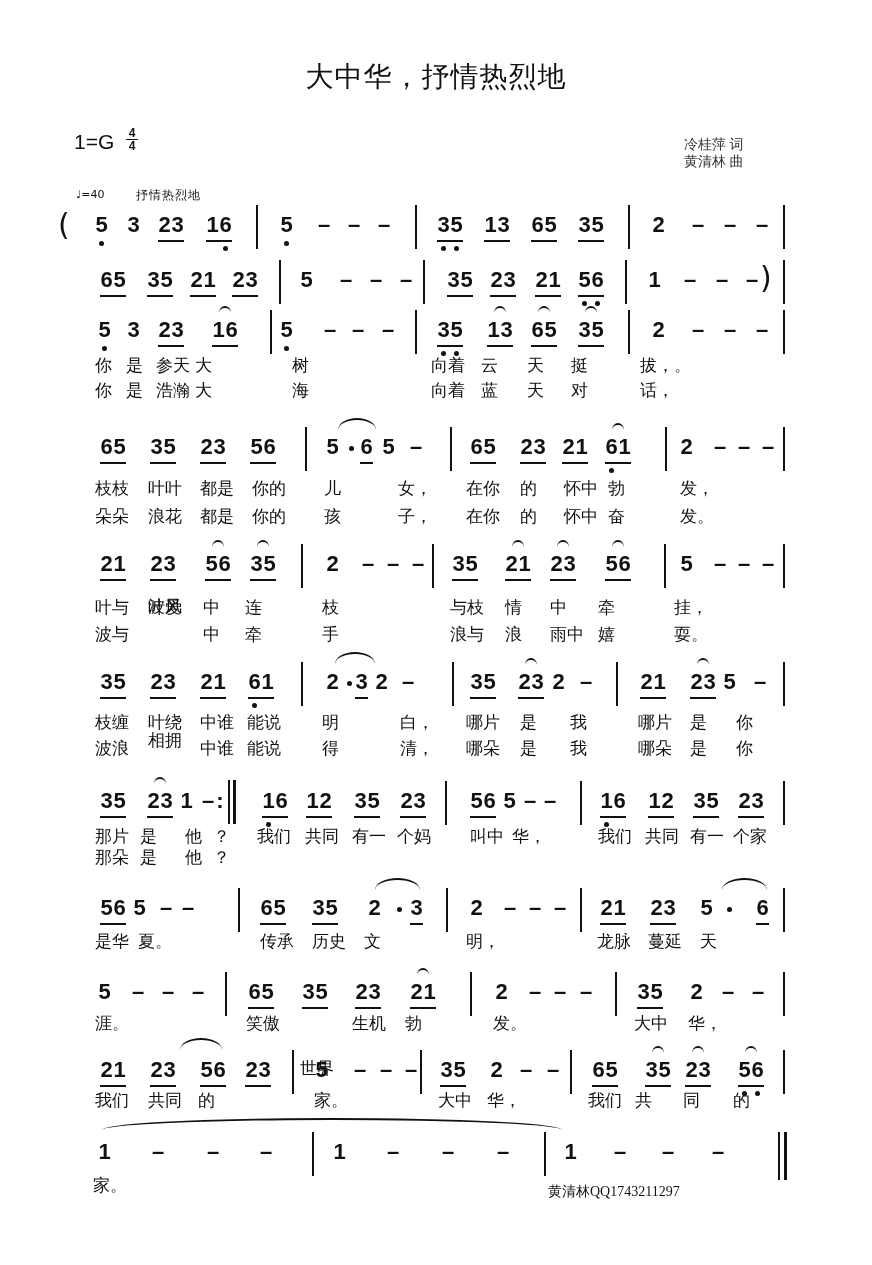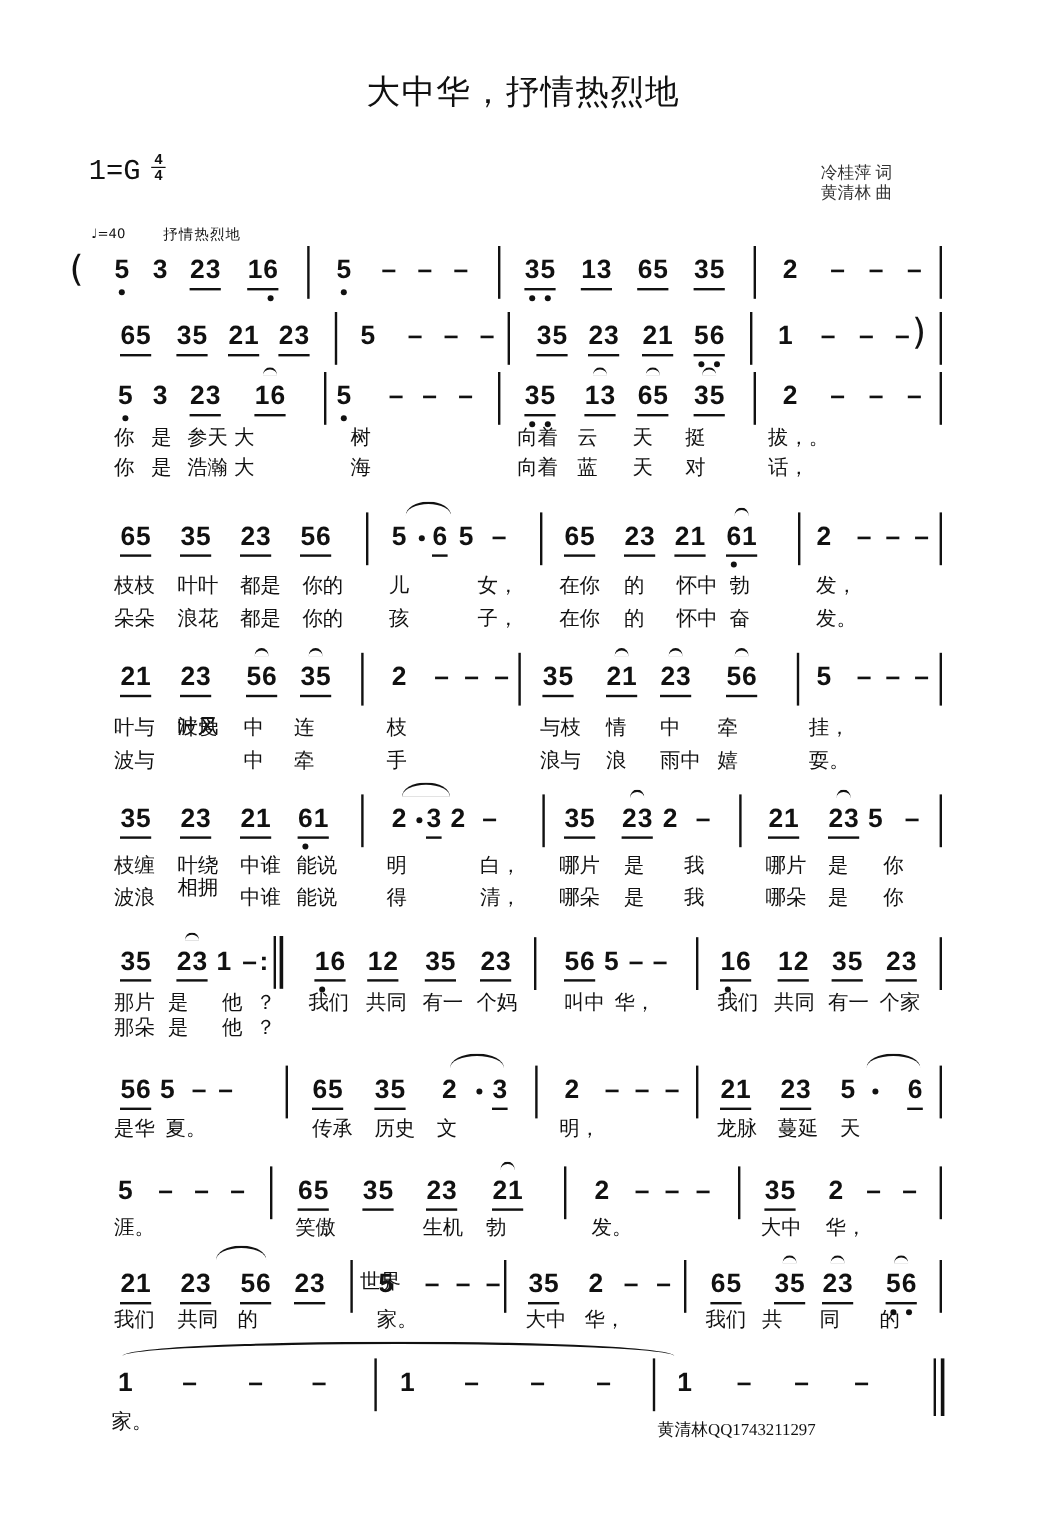--- a/index.html
+++ b/index.html
@@ -1,18 +1,18 @@
 <!DOCTYPE html>
 <html><head>
 <meta charset="utf-8">
 <style>
   html,body{margin:0;padding:0;background:#fff;}
   body{width:872px;height:1265px;position:relative;overflow:hidden;font-family:"DejaVu Sans",sans-serif;color:#111;}
   .title{position:absolute;left:0;width:872px;top:58px;text-align:center;font-size:28px;font-weight:normal;letter-spacing:1px;}
-  .key{position:absolute;left:74px;top:130px;font-family:Liberation Mono, monospace;font-size:24px;text-align:right;}
+  .key{position:absolute;left:74px;top:130px;font-family:Liberation Sans, sans-serif;font-size:21px;text-align:right;}
   .timesig{position:absolute;left:126px;top:127px;font-family:"Liberation Sans",sans-serif;font-weight:bold;font-size:12px;line-height:12px;text-align:center;width:12px;}
   .timesig .bar{border-top:1px solid #111;}
   .credits{position:absolute;left:684px;top:136px;font-family:"Liberation Serif",serif;font-size:14px;line-height:17px;color:#333;}
   .tempo{position:absolute;left:76px;top:188px;font-size:11px;}
   .expr{position:absolute;left:136px;top:187px;font-size:12px;letter-spacing:1px;}
   .n{position:absolute;font-family:"Liberation Sans",sans-serif;font-weight:bold;font-size:22px;line-height:24px;text-align:center;width:16px;}
   .dash{position:absolute;font-family:"Liberation Sans",sans-serif;font-weight:bold;font-size:22px;line-height:24px;width:16px;text-align:center;}
   .ul{position:absolute;height:2px;background:#111;}
   .dot{position:absolute;width:5px;height:5px;border-radius:50%;background:#111;}
   .bl{position:absolute;width:2px;background:#111;}

